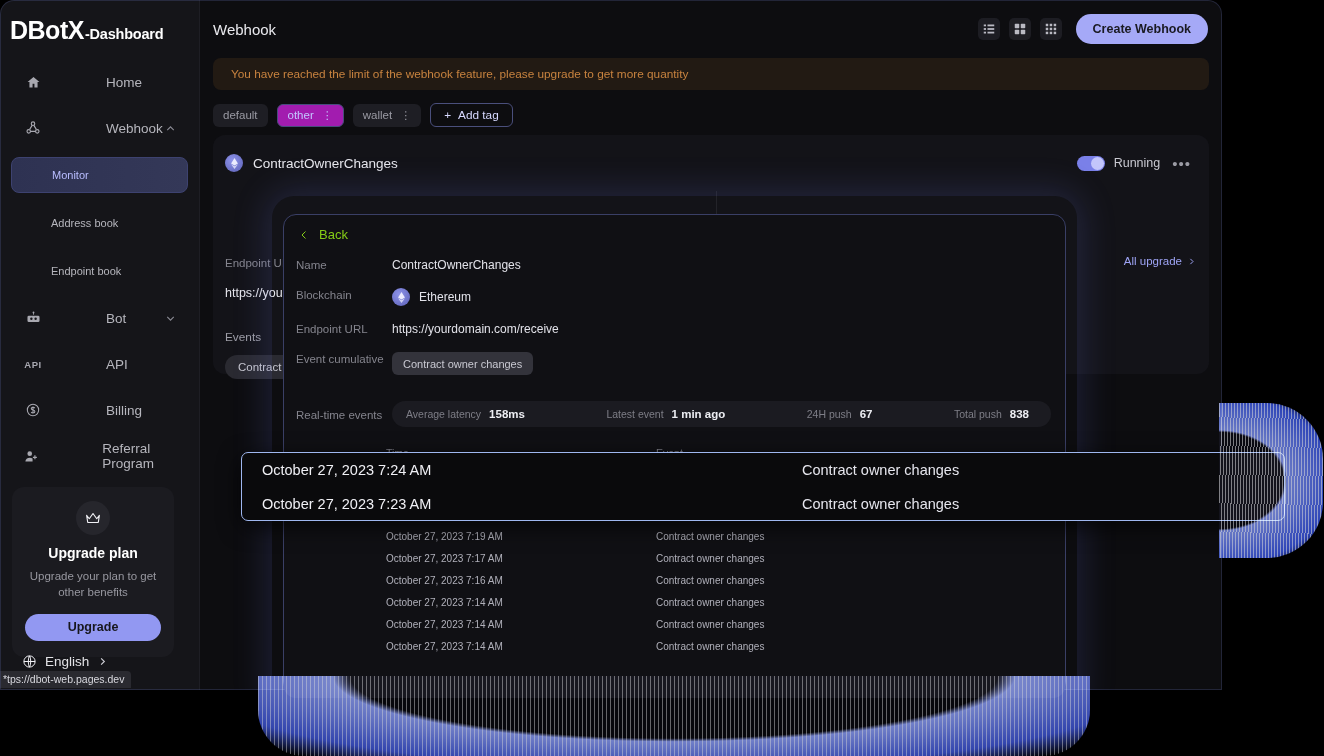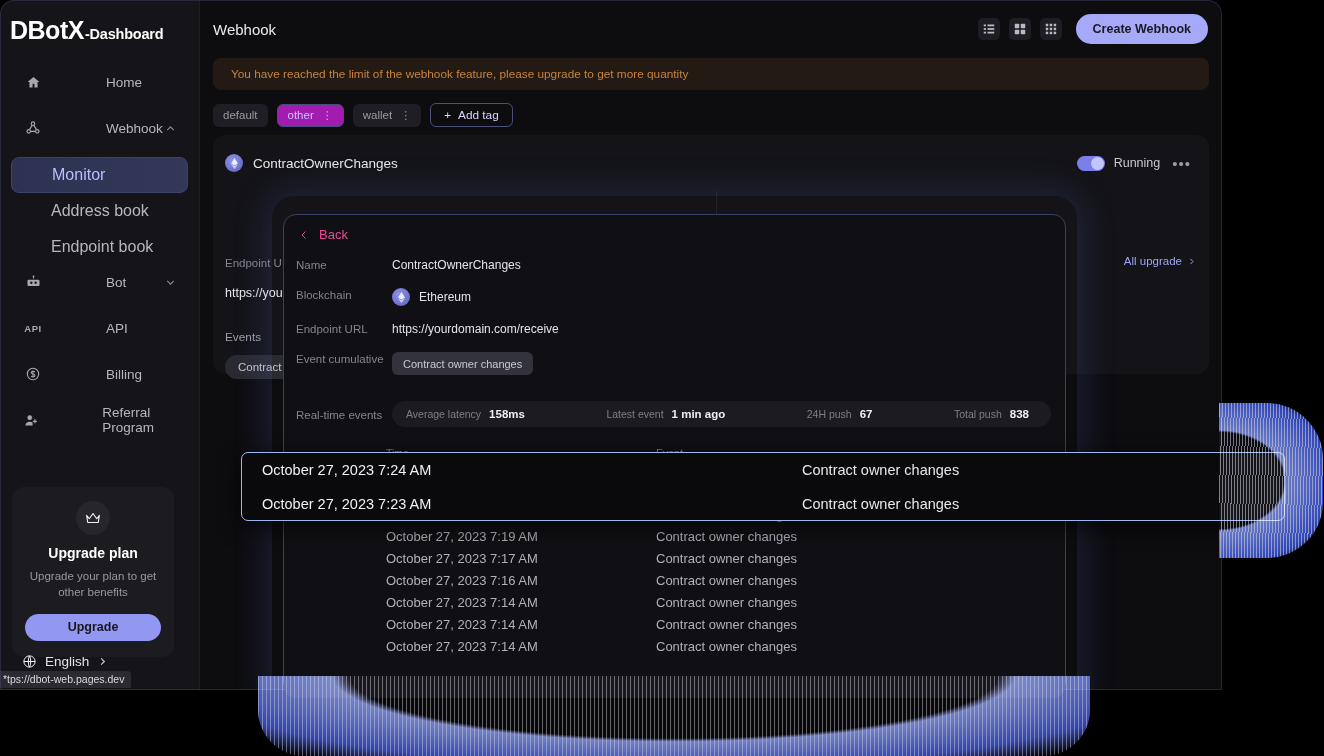--- a/index.html
+++ b/index.html
@@ -38,22 +38,22 @@
   .nav { margin-top: 20px; }
   .nav-item {
     position: relative; display: flex; align-items: center;
     height: 34px; margin: 0 11px 12px 11px; padding-left: 11px;
     border-radius: 8px; cursor: pointer; color: #b6b6bd; font-size: 13.5px; gap: 44px;
   }
   .nav-item .ico { width: 22px; height: 18px; display:flex; align-items:center; justify-content:center; color:#a8a8b0; }
   .nav-item .lbl { margin-left: 18px; }
   .nav-item .chev { position: absolute; right: 11px; color:#8b8b95; display:flex; }
   .nav-sub {
-    display:flex; align-items:center; height: 36px; margin: 0 11px 0 11px;
-    padding-left: 40px; border-radius: 8px; font-size: 16px; color:#b6b6bd; cursor:pointer;
+    display:flex; align-items:center; height: 36px; margin: 0 11px 12px 11px;
+    padding-left: 40px; border-radius: 8px; font-size: 11px; color:#b6b6bd; cursor:pointer;
   }
   .nav-sub.active {
     background: linear-gradient(90deg,#2e3252,#343858);
     color: #b9bdff; border: 1px solid #3d4270;
   }
 
   
   .upgrade {
     position: absolute; left: 12px; top: 487px; width: 162px;
     background: #1b1b20; border-radius: 12px; padding: 14px 13px 16px;
@@ -154,21 +154,21 @@
     background:#101014; border-radius:13px; border:1px solid #3a3f66;
     overflow:hidden;
   }
   .modal-glow {
     position:absolute; left:272px; top:196px; width:805px; height:520px;
     border-radius:22px; pointer-events:none;
     box-shadow: 0 0 34px 6px rgba(110,120,235,.18);
   }
   .back {
     display:flex; align-items:center; gap:9px; padding: 12px 0 0 14px;
-    color:#ec4899; font-size:13px; cursor:pointer; width: fit-content;
+    color:#84cc16; font-size:13px; cursor:pointer; width: fit-content;
   }
   .frow { display:flex; align-items:flex-start; padding-left: 12px; margin-top: 16px; }
   .flabel { width: 96px; font-size:11.5px; color:#84848d; padding-top:1px; }
   .fval { font-size:12px; color:#e2e2e9; }
   .chain { display:flex; align-items:center; gap:9px; }
   .ev-chip {
     height:23px; border-radius:6px; background:#33333b; color:#c9c9d2;
     font-size:11px; display:inline-flex; align-items:center; padding: 0 11px;
   }
   .rt-row { display:flex; align-items:center; padding-left:12px; margin-top: 26px; }
@@ -177,21 +177,21 @@
     display:flex; align-items:center; padding: 0 22px 0 14px;
   }
   .rt-item { display:flex; align-items:baseline; gap:8px; }
   .rt-k { font-size:10.5px; color:#7e7e87; }
   .rt-v { font-size:11.5px; color:#edeef3; font-weight:700; }
   .sp { flex:1; }
 
   .thead { display:flex; margin-top: 20px; padding: 0 0 0 12px; font-size:10.5px; color:#7d7d86; }
   .th-time { width: 360px; padding-left: 90px; }
   .th-event { }
-  .trow { display:flex; padding-left:12px; height:22px; align-items:center; font-size:13px; color:#b0b0ba; }
+  .trow { display:flex; padding-left:12px; height:22px; align-items:center; font-size:10px; color:#b0b0ba; }
   .td-time { width:360px; padding-left:90px; }
 
   
   .zoom-overlay {
     position:absolute; left:241px; top:452px; width:1044px; height:69px;
     background:#0a0a0c; border:1px solid #9fb7ef; border-radius:7px;
     box-shadow: 0 6px 22px rgba(0,0,0,.7);
   }
   .zrow { display:flex; align-items:center; height:34px; padding-left:20px; }
   .z-time { width:540px; font-size:14.5px; color:#f0f0f5; }

